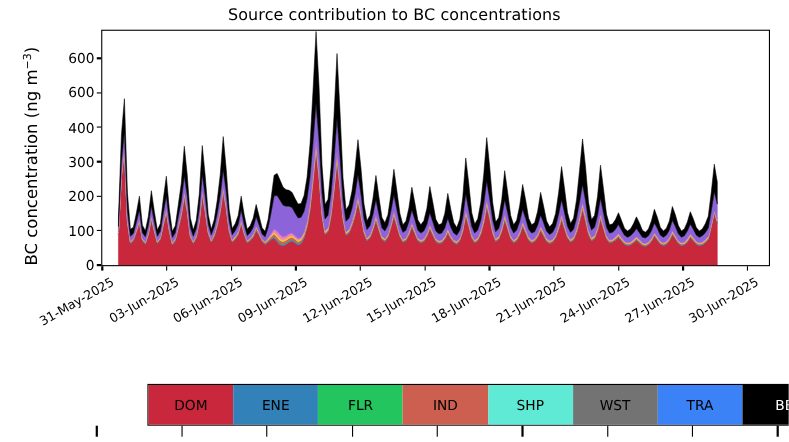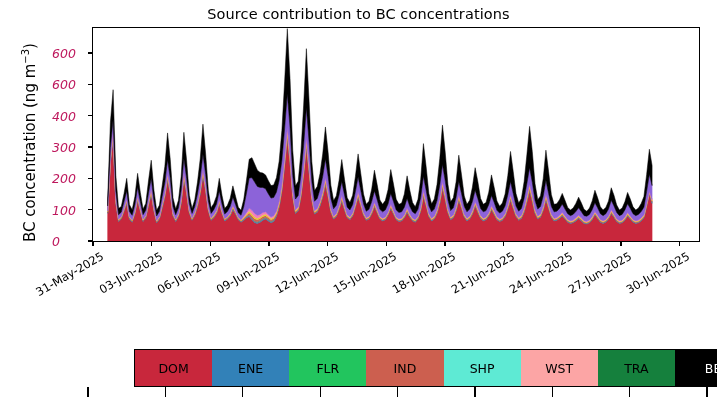--- a/index.html
+++ b/index.html
@@ -13,23 +13,22 @@
   }
 
   #ylabel{
     left:-96px;top:133px;width:250px;text-align:center;
     transform:rotate(-90deg);transform-origin:center center;
     font-size:15px;color:#000;white-space:nowrap;
   }
   #ylabel sup{font-size:10px;vertical-align:super;}
 
   .ytick-label{
-    right:0;width:34px;text-align:left;font-size:12.5px;color:#be185d;
+    right:0;width:34px;text-align:right;font-size:12.5px;color:#000000;
     transform:translateY(-50%);
-    font-style:italic;
   }
   #ytick-wrap{left:48px;top:0;width:38px;height:402px;}
 
   .xtick-label{
     font-size:11.5px;color:#000;white-space:nowrap;
     transform:rotate(-30deg);transform-origin:right top;
     text-align:right;
   }
   #xtick-wrap{left:0;top:0;width:717px;height:402px;}
 
@@ -112,24 +111,24 @@
       </div>
       <div class="legend-cell" style="background: #22c55e; color: rgb(0, 0, 0);">
         <span>FLR</span>
       </div>
       <div class="legend-cell" style="background: rgb(204, 95, 79); color: rgb(0, 0, 0);">
         <span>IND</span>
       </div>
       <div class="legend-cell" style="background: #5eead4; color: rgb(0, 0, 0);">
         <span>SHP</span>
       </div>
-      <div class="legend-cell" style="background: #fca5a5; color: rgb(0, 0, 0);">
+      <div class="legend-cell" style="background: #737373; color: rgb(0, 0, 0);">
         <span>WST</span>
       </div>
-      <div class="legend-cell" style="background: #15803d; color: rgb(0, 0, 0);">
+      <div class="legend-cell" style="background: #3b82f6; color: rgb(0, 0, 0);">
         <span>TRA</span>
       </div>
       <div class="legend-cell" style="background: rgb(0, 0, 0); color: rgb(255, 255, 255);">
         <span>BB</span>
       </div>
     </div>
   <div class="abs" id="legend-ticks" style="top: 387px;">
       <div class="legend-tick" style="left: 87.4px;"></div>
       <div class="legend-tick" style="left: 164.775px;"></div>
       <div class="legend-tick" style="left: 242.15px;"></div>

